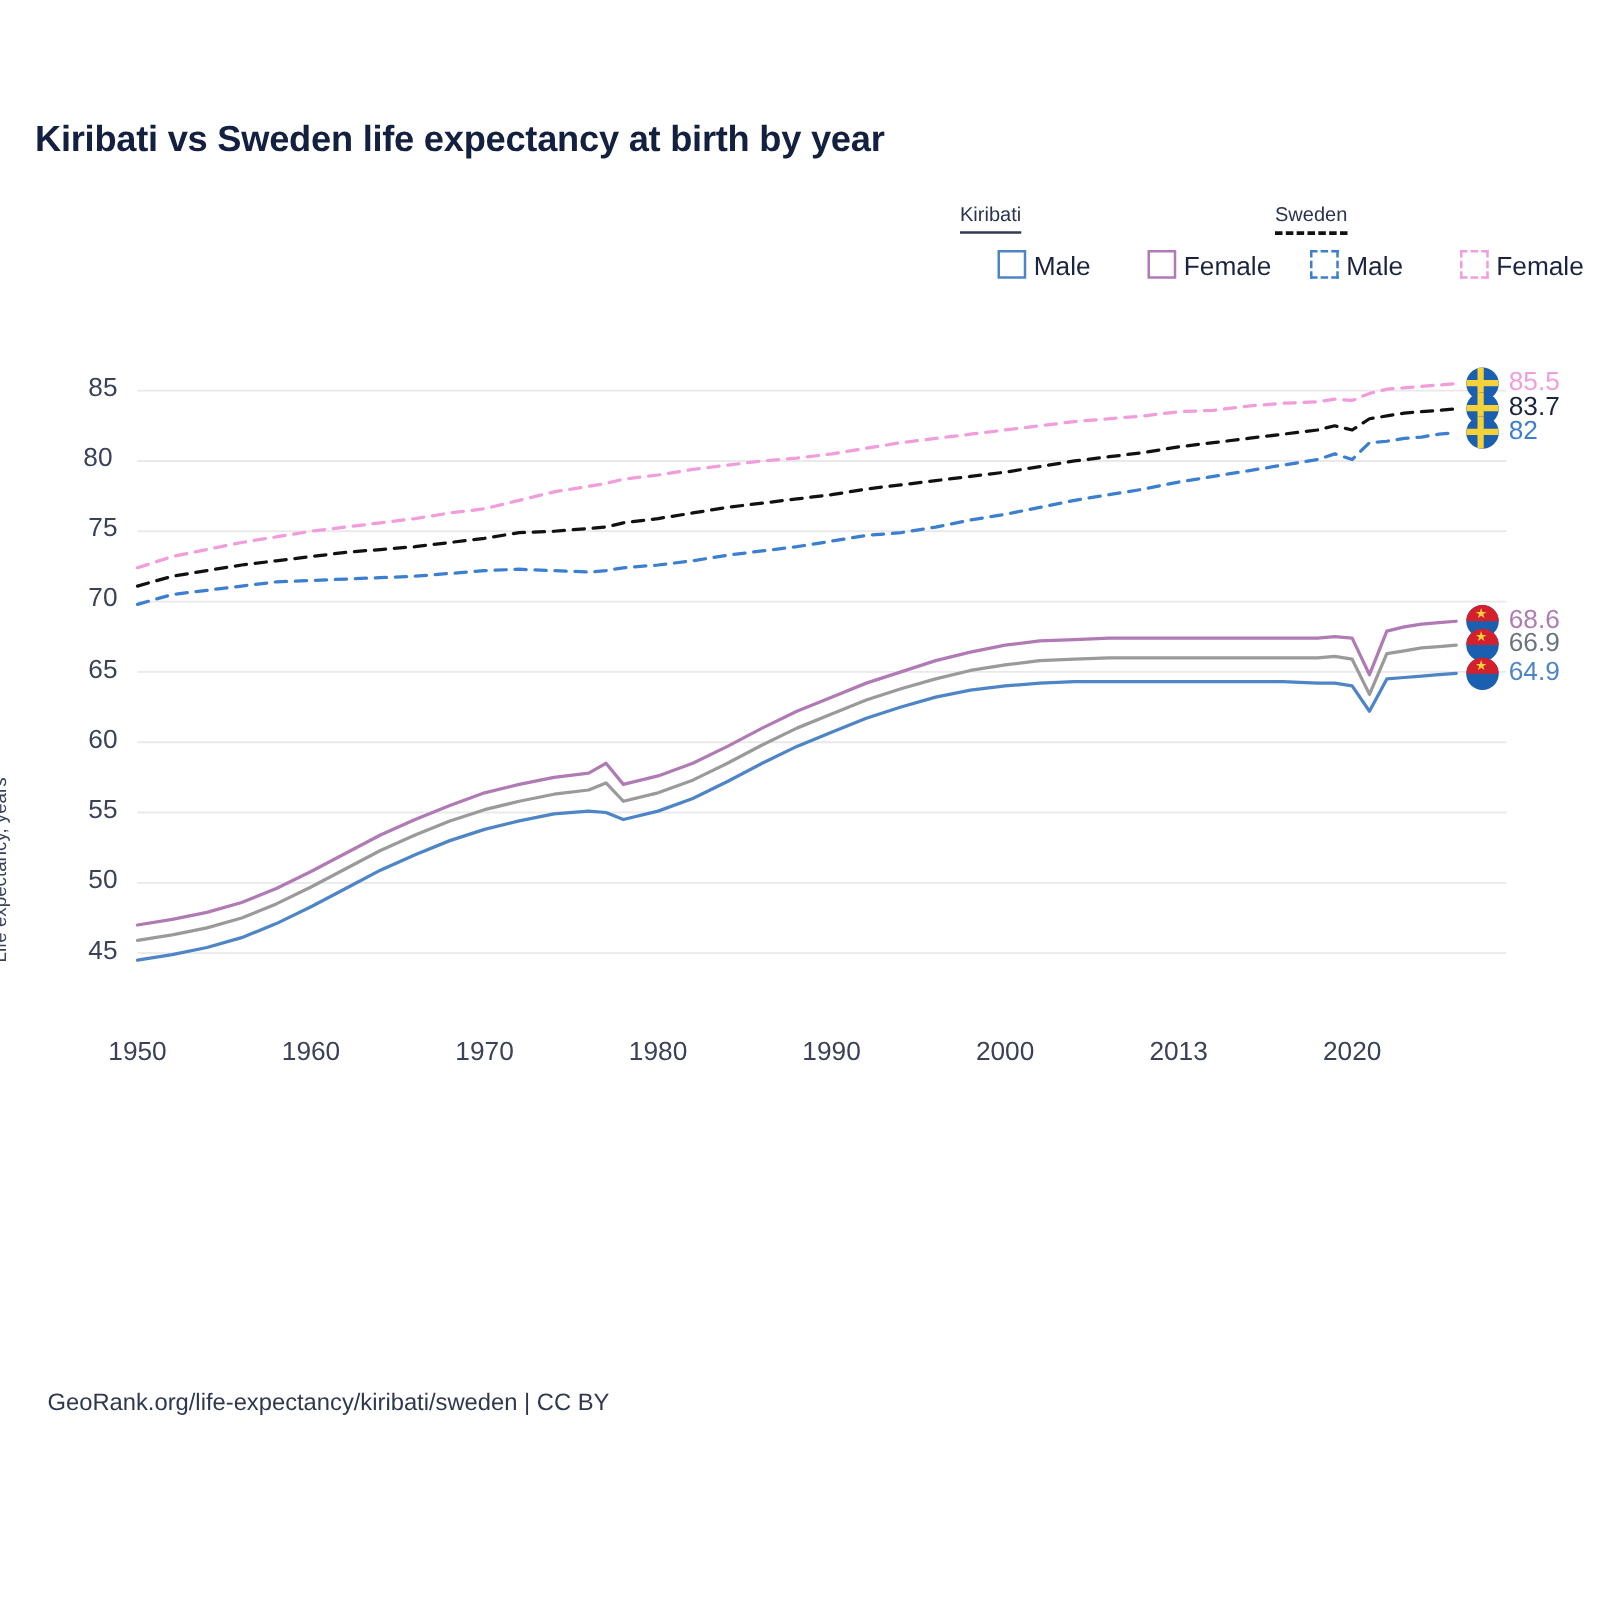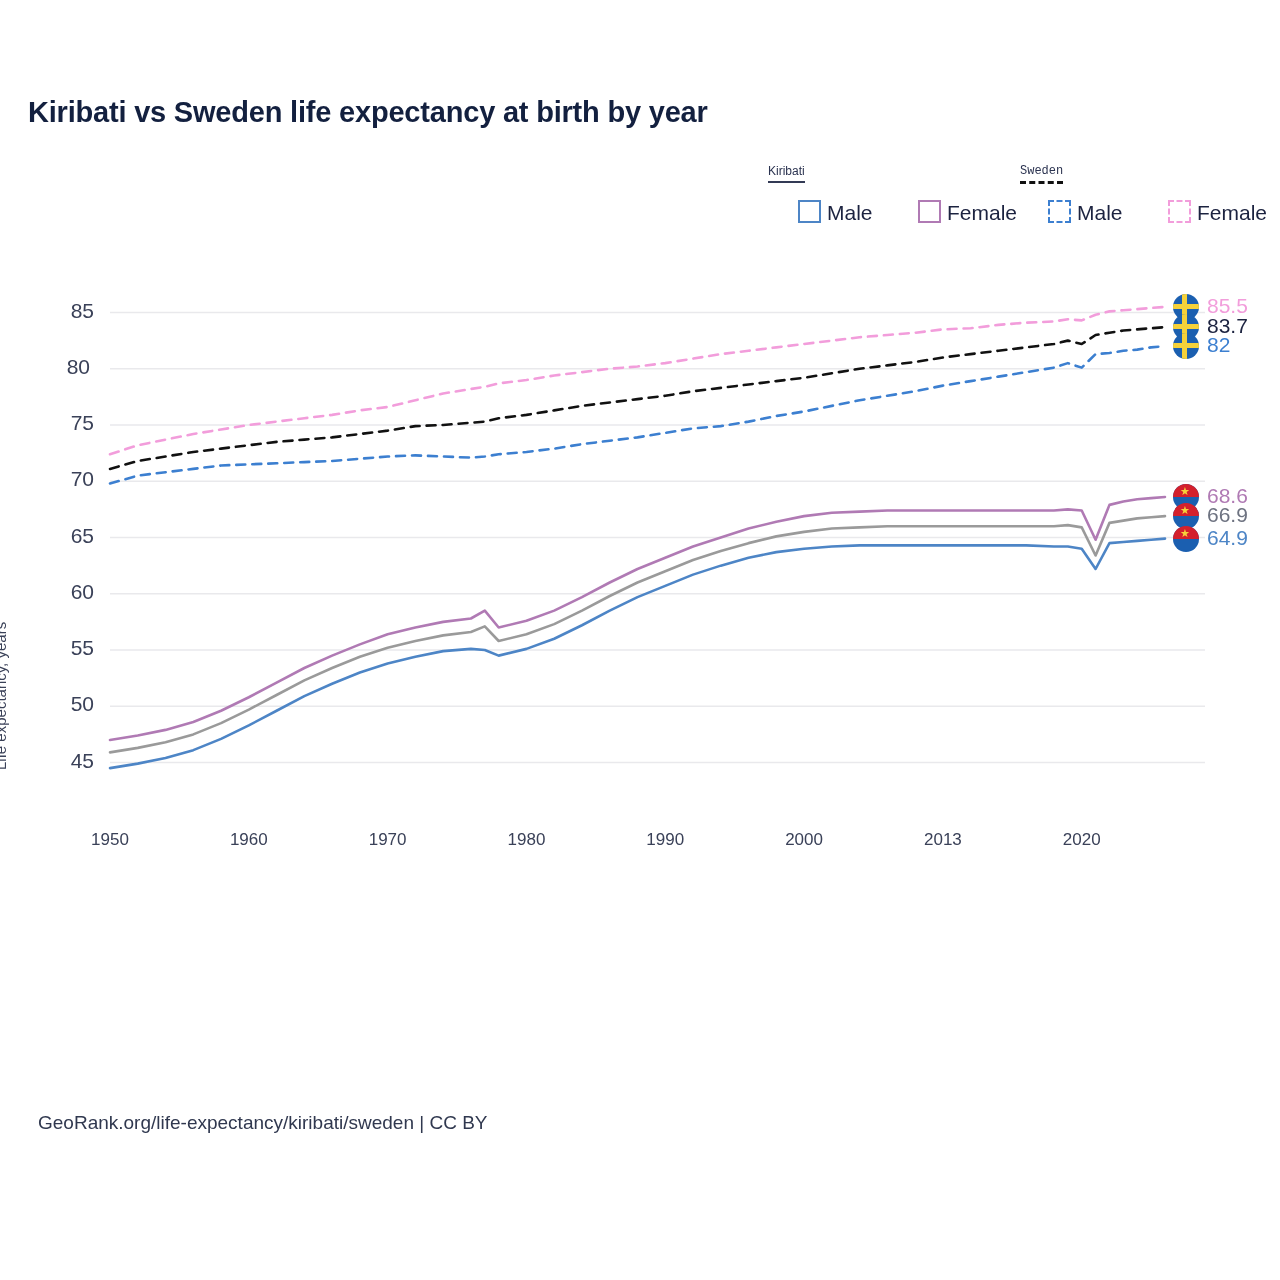--- a/index.html
+++ b/index.html
@@ -27,26 +27,26 @@
   
   #legend {
     position: absolute;
     left: 740px;
     top: 160px;
     width: 520px;
     height: 80px;
   }
   .legend-group-title {
     position: absolute;
-    font-size: 12px;
+    font-size: 16px;
     color: #2b3350;
     padding-bottom: 3px;
   }
   #legend-kiribati-title { left: 28px; top: 4px; border-bottom: 2px solid #333a55; }
-  #legend-sweden-title   { left: 280px; top: 4px; border-bottom: 3px dashed #111111; font-family: Liberation Mono, monospace; }
+  #legend-sweden-title   { left: 280px; top: 4px; border-bottom: 3px dashed #111111; }
   .legend-entry {
     position: absolute;
     top: 40px;
     font-size: 21px;
     color: #1c2340;
     white-space: nowrap;
     padding-left: 30px;
   }
   .legend-swatch {
     display: inline-block;
@@ -89,21 +89,21 @@
     width: 60px;
     text-align: right;
     font-size: 21px;
     color: #3a4158;
   }
   .x-tick-label {
     position: absolute;
     top: 0;
     width: 90px;
     text-align: center;
-    font-size: 17px;
+    font-size: 21px;
     color: #3a4158;
   }
   #year-watermark {
     position: absolute;
     right: 130px;
     top: 655px;
     font-size: 76px;
     font-weight: bold;
     color: #c9c9c9;
     letter-spacing: 1px;

